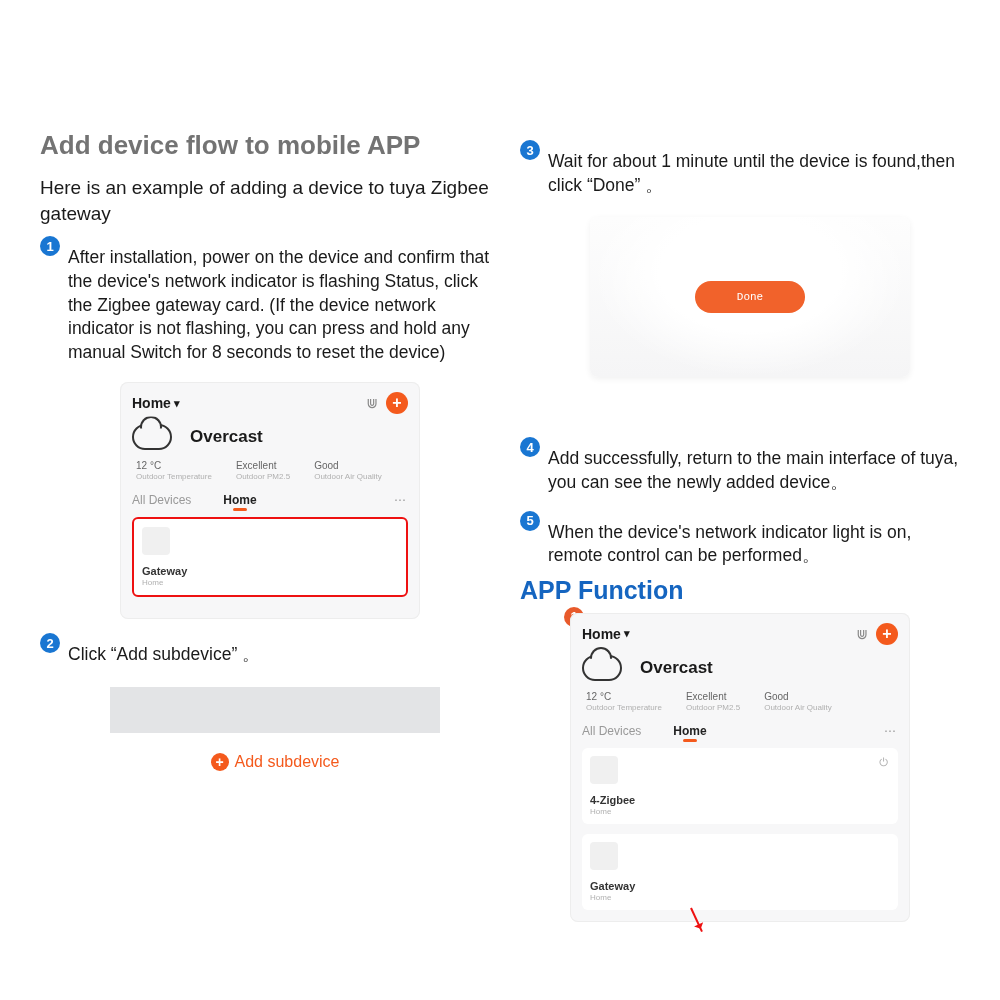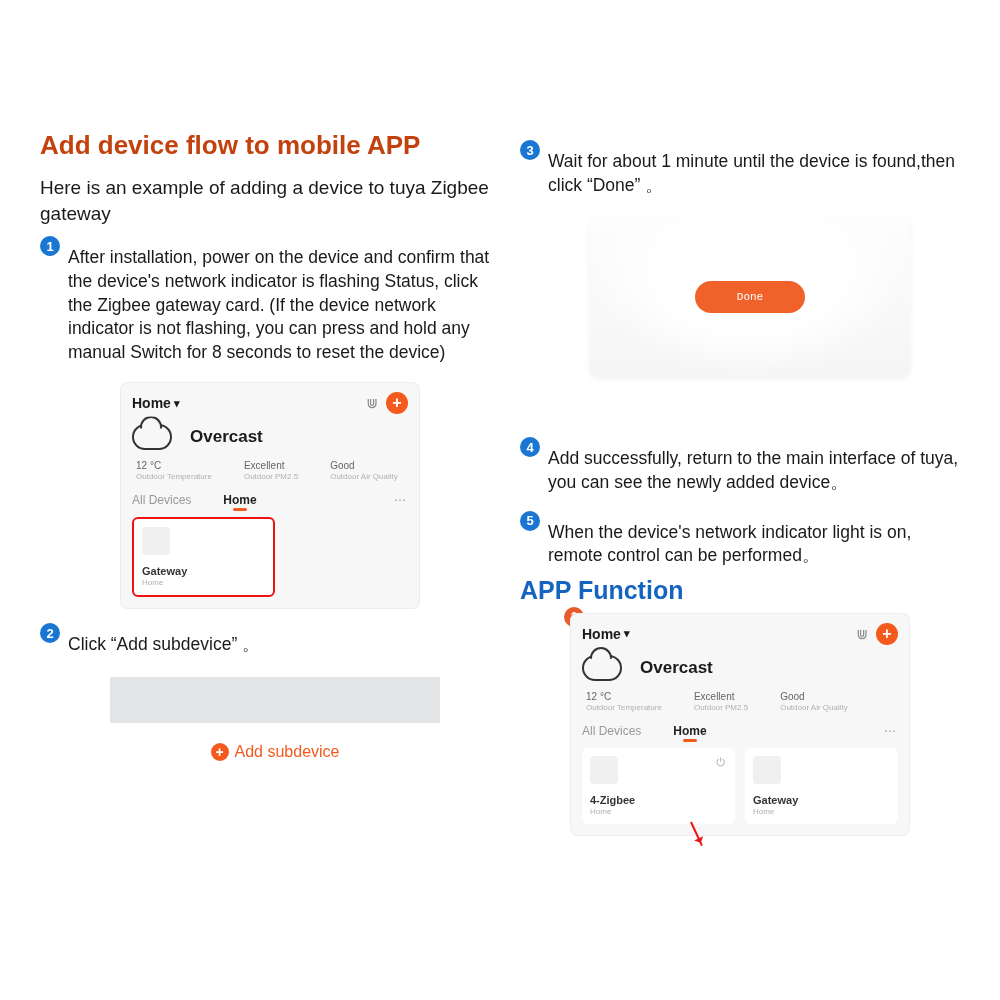--- a/index.html
+++ b/index.html
@@ -9,21 +9,21 @@
     background: #fff;
     font-family: Arial, Helvetica, sans-serif;
     color: #1a1a1a;
     position: relative;
     overflow: hidden;
   }
   .page { display: flex; padding: 130px 30px 0 40px; gap: 30px; }
   .left-col { width: 470px; }
   .right-col { width: 470px; }
 
-  .main-title { color: #c2410c; font-size: 26px; font-weight: 700; margin-bottom: 14px; }
+  .main-title { color: #737373; font-size: 26px; font-weight: 700; margin-bottom: 14px; }
   .intro { font-size: 19px; line-height: 1.35; margin-bottom: 6px; }
 
   .step-row { display: flex; gap: 8px; margin-top: 8px; }
   .step-bullet {
     flex: 0 0 20px; width: 20px; height: 20px;
     border-radius: 50%; background: #1976d2; color: #fff;
     font-size: 13px; font-weight: 700;
     display: flex; align-items: center; justify-content: center;
     margin-top: 2px;
   }
@@ -51,30 +51,30 @@
   .plus-btn { width: 22px; height: 22px; border-radius: 50%; background: #f45a1d; color: #fff; display: flex; align-items: center; justify-content: center; font-size: 16px; font-weight: 700; }
 
   .weather-row { display: flex; align-items: center; gap: 18px; margin-bottom: 10px; }
   .cloud {
     width: 40px; height: 26px; border: 2.5px solid #333; border-radius: 16px;
     position: relative;
   }
   .cloud::before { content: ""; position: absolute; top: -10px; left: 6px; width: 18px; height: 18px; border: 2.5px solid #333; border-radius: 50%; background: #f7f7f8; border-bottom-color: transparent; clip-path: inset(0 0 45% 0); }
   .weather-title { font-size: 17px; font-weight: 700; }
 
-  .stats-row { display: flex; gap: 32px; font-size: 9px; color: #999; margin-bottom: 12px; padding-left: 4px; }
+  .stats-row { display: flex; gap: 24px; font-size: 9px; color: #999; margin-bottom: 12px; padding-left: 4px; }
   .stat .stat-top { color: #666; font-size: 10px; margin-bottom: 1px; }
   .stat .stat-sub { font-size: 8px; color: #b0b0b0; }
 
   .tabs-row { display: flex; align-items: center; gap: 32px; font-size: 12px; color: #999; margin-bottom: 10px; position: relative; }
   .tab-active { color: #222; font-weight: 700; position: relative; }
   .tab-active::after { content: ""; position: absolute; left: 30%; bottom: -4px; width: 40%; height: 3px; background: #f45a1d; border-radius: 2px; }
   .dots { margin-left: auto; color: #999; letter-spacing: 2px; }
 
-  .device-grid { display: flex; gap: 10px; }
+  .device-grid { display: flex; gap: 10px; flex-direction: column; }
   .device-card {
     flex: 1; background: #fff; border-radius: 6px; padding: 8px;
     min-height: 72px;
     position: relative;
   }
   .device-card .inner-icon {
     width: 28px; height: 28px; background: #f0f0f0; border-radius: 4px; margin-bottom: 10px;
   }
   .device-card .nm { font-size: 11px; font-weight: 700; color: #333; }
   .device-card .sub { font-size: 8px; color: #b0b0b0; margin-top: 1px; }

